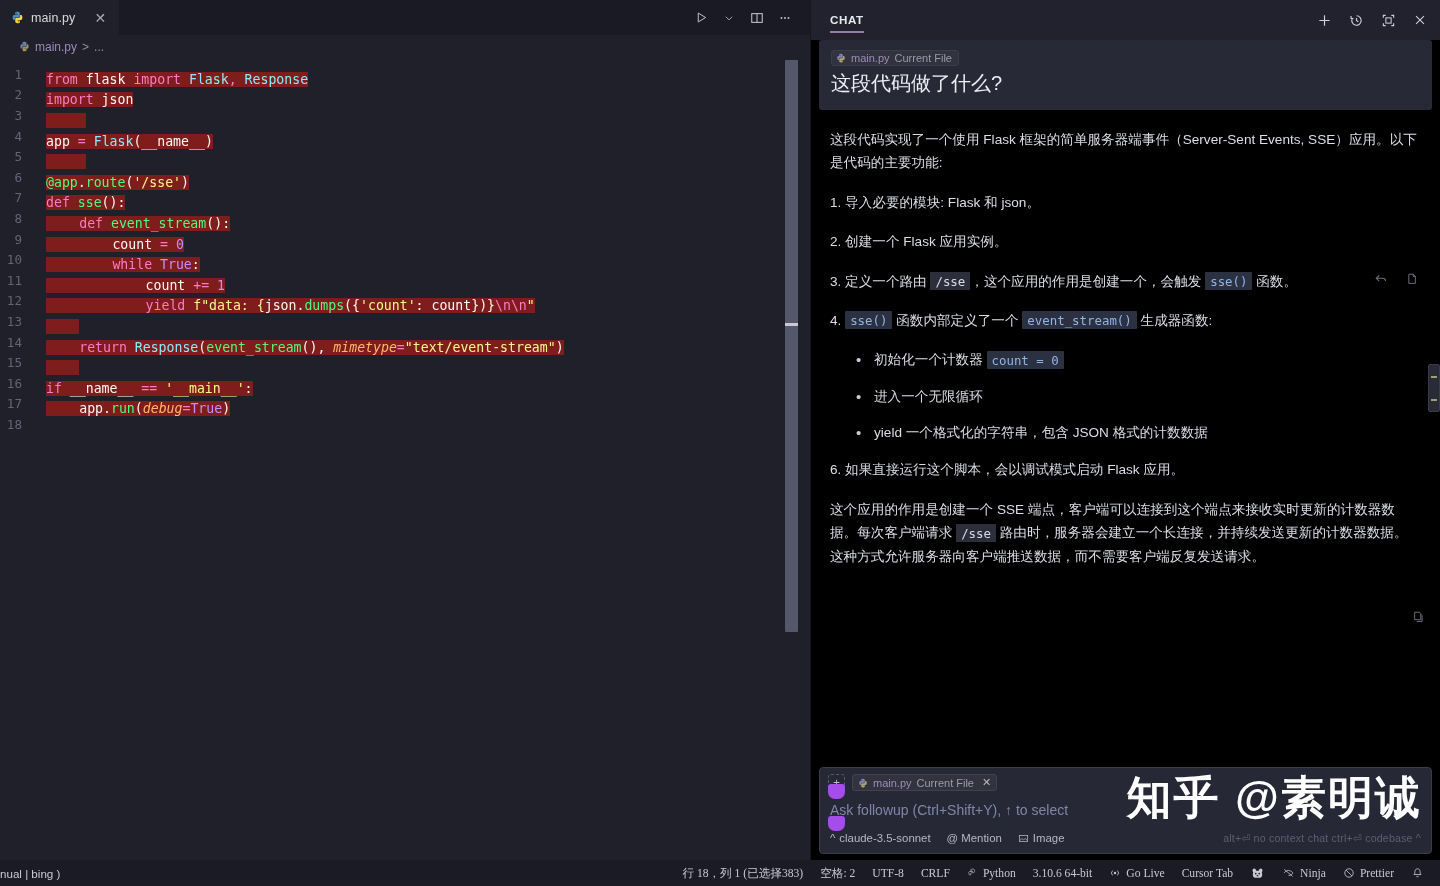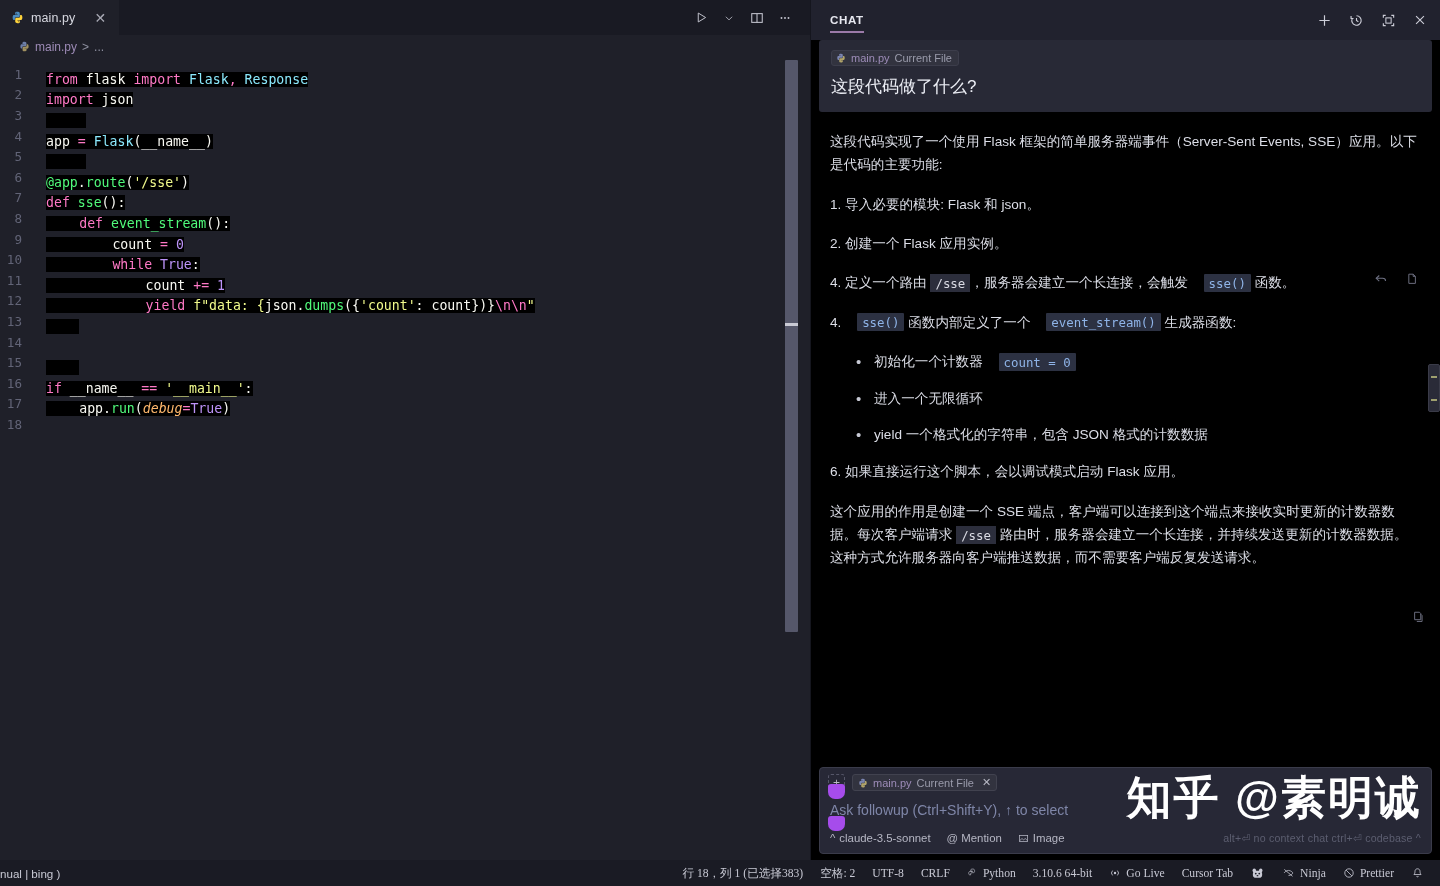--- a/index.html
+++ b/index.html
@@ -30,21 +30,21 @@
   .breadcrumbs { height: 23px; display: flex; align-items: center; gap: 5px; padding-left: 19px; font-size: 12px; color: #8e90a0; background:#1f2029; }
   .bc-text { color: #9c8ab5; }
   .bc-sep { color: #8e90a0; }
   .bc-dots { color: #8e90a0; }
 
   .code-area { flex: 1; position: relative; background: #1f2029; overflow: hidden; font-family: "DejaVu Sans Mono", monospace; }
   .code-lines { padding-top: 6px; }
   .cl { display: flex; height: 20.6px; align-items: center; font-size: 13.2px; }
   .ln { width: 46px; text-align: right; padding-right: 24px; color: #626477; font-size: 12.6px; flex: none; }
   .code { white-space: pre; position: relative; }
-  .sel { background: #000000; margin-top: 10px; }
+  .sel { background: #7f1d1d; margin-top: 10px; }
   
   .ig { display:inline-block; width:16.6px; }
   .g1 { border-left: 1.2px solid #5c6b5e; }
   .g2 { border-left: 1.2px solid #6b5c78; }
   .g3 { border-left: 1.2px solid #4f6b75; }
 
   
   .k  { color: #ff79c6; }
   .mod{ color: #8be9fd; }            
   .fn { color: #50fa7b; }            
@@ -66,30 +66,30 @@
   .chat-title { font-size: 11.6px; font-weight: bold; letter-spacing: .6px; color: #e6e7ef; position: relative; padding-bottom: 9px; padding-top:8px; }
   .chat-title::after { content:""; position:absolute; left:0; right:0; bottom:2px; height:1.6px; background:#9b7aa8; }
   .chat-head-actions { margin-left: auto; display: flex; align-items: center; gap: 12px; }
   .chat-head-actions .ico { width: 20px; height: 20px; display: flex; align-items: center; justify-content: center; color: #cdced8; }
 
   .chat-scroll { flex: 1; overflow: hidden; position: relative; }
   .user-msg { background: #282936; margin: 0 8px; border-radius: 3px; padding: 9px 12px 13px; }
   .ctx-chip { display: inline-flex; align-items: center; gap: 5px; background: #32333f; border: 1px solid #3c3d4b; border-radius: 3px; padding: 1px 6px 1px 4px; font-size: 11px; }
   .ctx-file { color: #9d8cb8; }
   .ctx-label { color: #9a9bab; }
-  .user-text { margin-top: 9px; font-size: 17px; color: #eceef5; line-height: 1.35; }
+  .user-text { margin-top: 3px; font-size: 20px; color: #eceef5; line-height: 1.35; }
 
   .assistant { padding: 18px 22px 0 19px; position: relative; color: #dcdee7; font-size: 13.6px; line-height: 1.72; }
   .assistant p { margin-bottom: 16px; }
   .bullets { list-style: none; margin: 0 0 14px 0; padding-left: 22px; }
   .bullets li { position: relative; padding-left: 22px; margin-bottom: 13px; }
   .bullets li::before { content: "•"; position: absolute; left: 4px; top: -1px; color: #c7c9d4; font-size: 15px; }
   code.ic {
     font-family: "DejaVu Sans Mono", monospace; font-size: 12.4px;
-    background: #2c3142; color: #8fb4e8; border-radius: 1px; padding: 1.5px 5px; margin-left: 12px;
+    background: #2c3142; color: #8fb4e8; border-radius: 1px; padding: 1.5px 5px;
   }
   code.icp { font-family: "DejaVu Sans Mono", monospace; font-size: 12.4px; background: #2c2e3c; color: #dadbe4; border-radius: 0; padding: 1.5px 5px; }
 
   .msg-actions { position: absolute; right: 22px; top: 232px; display: flex; gap: 16px; color: #6e7082; }
   .copy-bottom { position: absolute; right: 14px; top: 570px; color: #6e7082; }
 
   .chat-mini-scroll { position: absolute; right: 0px; top: 324px; width: 12px; height: 48px; background: #2a2b38; border: 1px solid #3a3b48; border-radius: 2px; display:flex; flex-direction:column; justify-content:space-around; align-items:center; }
   .chat-mini-scroll i { display:block; width: 6px; height: 2px; background: #9fa06f; }
 
   
@@ -237,20 +237,21 @@
             <span class="code sel"><span class="ig g1"></span><span class="ig"></span><span class="ig g2"></span><span class="ig"></span><span class="ig g3"></span><span class="ig"></span><span class="k">yield</span> <span class="str">f"data: {</span><span class="var">json</span><span class="pn">.</span><span class="fn">dumps</span><span class="pn">(</span><span class="pn">{</span><span class="str">'count'</span><span class="pn">: </span><span class="var">count</span><span class="pn">})}</span><span class="esc">\n\n</span><span class="str">"</span></span>
           </div>
 
           <div class="cl">
             <span class="ln">13</span>
             <span class="code sel"><span class="ig g1"></span><span class="ig"></span></span>
           </div>
 
           <div class="cl">
             <span class="ln">14</span>
+            <span class="code sel"><span class="ig g1"></span><span class="ig"></span><span class="k">return</span> <span class="mod">Response</span><span class="pn">(</span><span class="fn">event_stream</span><span class="pn">()</span><span class="pn">, </span><span class="par">mimetype</span><span class="op">=</span><span class="str">"text/event-stream"</span><span class="pn">)</span></span>
           </div>
 
           <div class="cl">
             <span class="ln">15</span>
             <span class="code sel"><span class="ig g1"></span><span class="ig"></span></span>
           </div>
 
           <div class="cl">
             <span class="ln">16</span>
             <span class="code sel"><span class="k">if</span> <span class="var">__name__</span> <span class="op">==</span> <span class="str">'__main__'</span><span class="pn">:</span></span>
@@ -317,21 +318,21 @@
             <span class="ctx-file">main.py</span>
             <span class="ctx-label">Current File</span>
           </span>
           <div class="user-text">这段代码做了什么?</div>
         </div>
 
         <div class="assistant">
           <p>这段代码实现了一个使用 Flask 框架的简单服务器端事件（Server-Sent Events, SSE）应用。以下是代码的主要功能:</p>
           <p>1. 导入必要的模块: Flask 和 json。</p>
           <p>2. 创建一个 Flask 应用实例。</p>
-          <p><span>4. 定义一个路由 </span><code class="icp">/sse</code><span>，服务器会建立一个长连接，会触发 </span><code class="ic">sse()</code><span> 函数。</span></p>
+          <p><span>3. 定义一个路由 </span><code class="icp">/sse</code><span>，这个应用的作用是创建一个，会触发 </span><code class="ic">sse()</code><span> 函数。</span></p>
           <p><span>4. </span><code class="ic">sse()</code><span> 函数内部定义了一个 </span><code class="ic">event_stream()</code><span> 生成器函数:</span></p>
           <ul class="bullets">
             <li><span>初始化一个计数器 </span><code class="ic">count = 0</code></li>
             <li>进入一个无限循环</li>
             <li>yield 一个格式化的字符串，包含 JSON 格式的计数数据</li>
           </ul>
           <p>6. 如果直接运行这个脚本，会以调试模式启动 Flask 应用。</p>
           <p><span>这个应用的作用是创建一个 SSE 端点，客户端可以连接到这个端点来接收实时更新的计数器数据。每次客户端请求 </span><code class="icp">/sse</code><span> 路由时，服务器会建立一个长连接，并持续发送更新的计数器数据。这种方式允许服务器向客户端推送数据，而不需要客户端反复发送请求。</span></p>
         </div>
 

